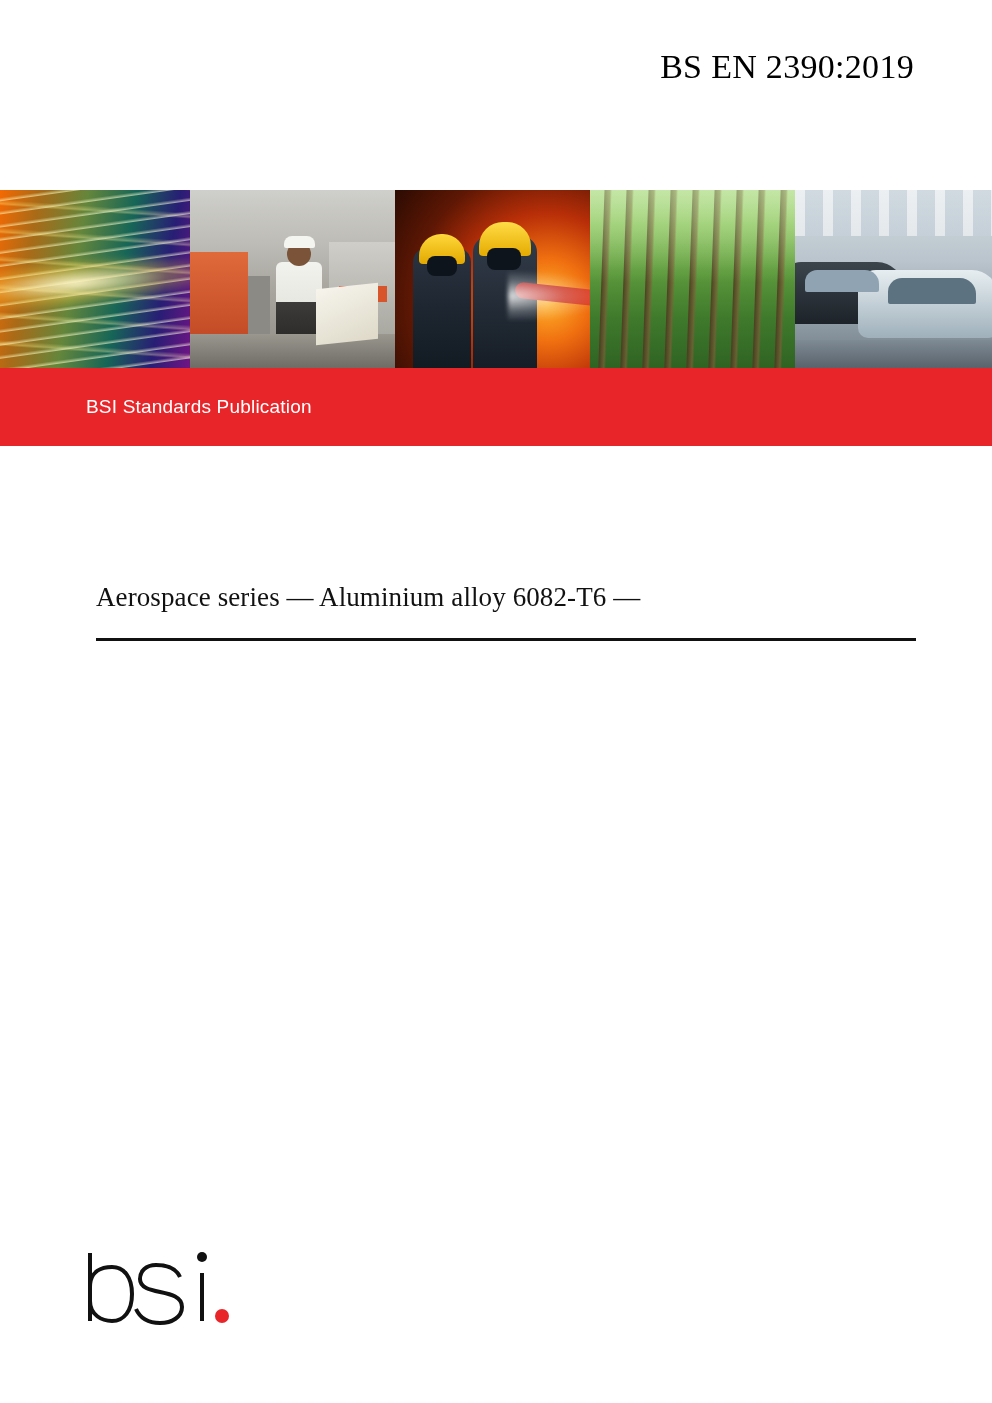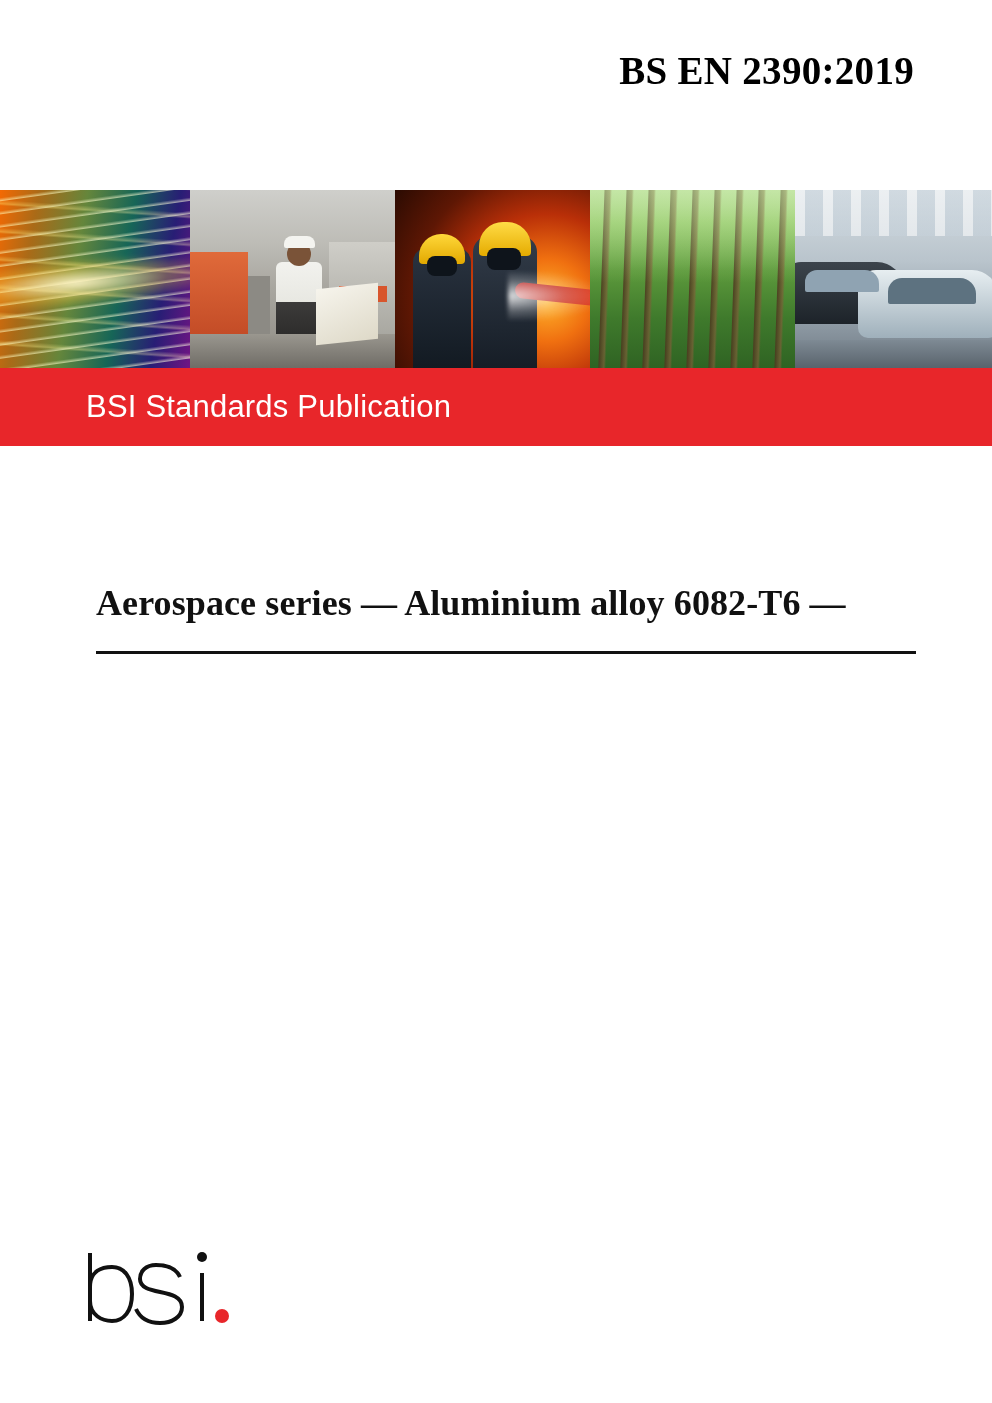--- a/index.html
+++ b/index.html
@@ -14,22 +14,22 @@
     font-family: "Liberation Sans", sans-serif;
     overflow: hidden;
   }
 
   
   .std-number {
     position: absolute;
     top: 48px;
     right: 78px;
     font-family: "Liberation Serif", serif;
-    font-size: 39px;
-    font-weight: bold;
+    font-size: 34px;
+    font-weight: normal;
     color: #000000;
     letter-spacing: 0.3px;
   }
 
   
   .photo-band {
     position: absolute;
     top: 190px;
     left: 0;
     width: 992px;
@@ -200,36 +200,36 @@
     width: 992px;
     height: 78px;
     background: #e8262a;
   }
   .red-band-text {
     position: absolute;
     left: 86px;
     top: 50%;
     transform: translateY(-50%);
     color: #ffffff;
-    font-size: 31px;
+    font-size: 19px;
     font-weight: normal;
     letter-spacing: 0.2px;
   }
 
   
   .title-block {
     position: absolute;
     left: 96px;
     top: 578px;
     width: 820px;
   }
   .doc-title {
     font-family: "Liberation Serif", serif;
-    font-size: 36px;
-    font-weight: bold;
+    font-size: 27px;
+    font-weight: normal;
     color: #111111;
     line-height: 1.42;
     letter-spacing: 0.1px;
   }
   .title-rule {
     margin-top: 22px;
     width: 820px;
     height: 3px;
     background: #111111;
   }

